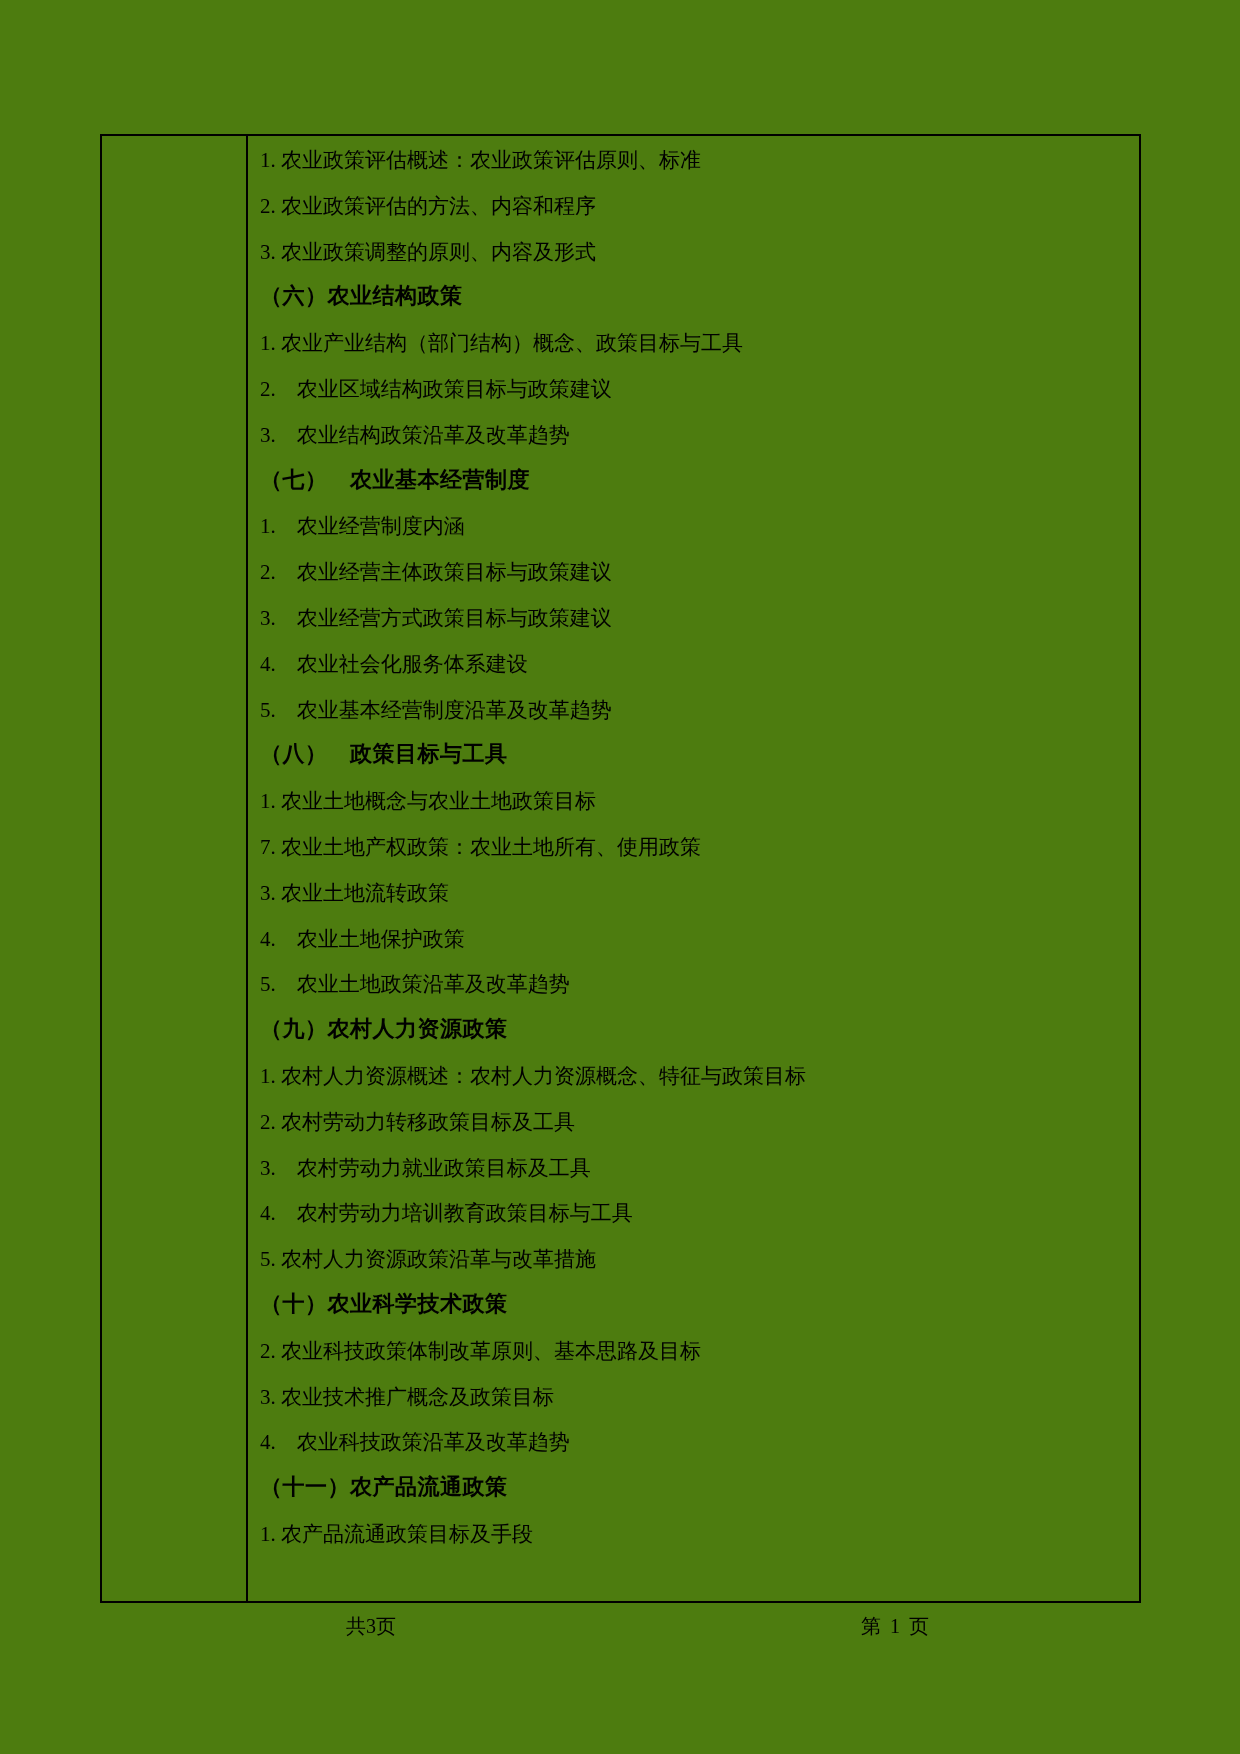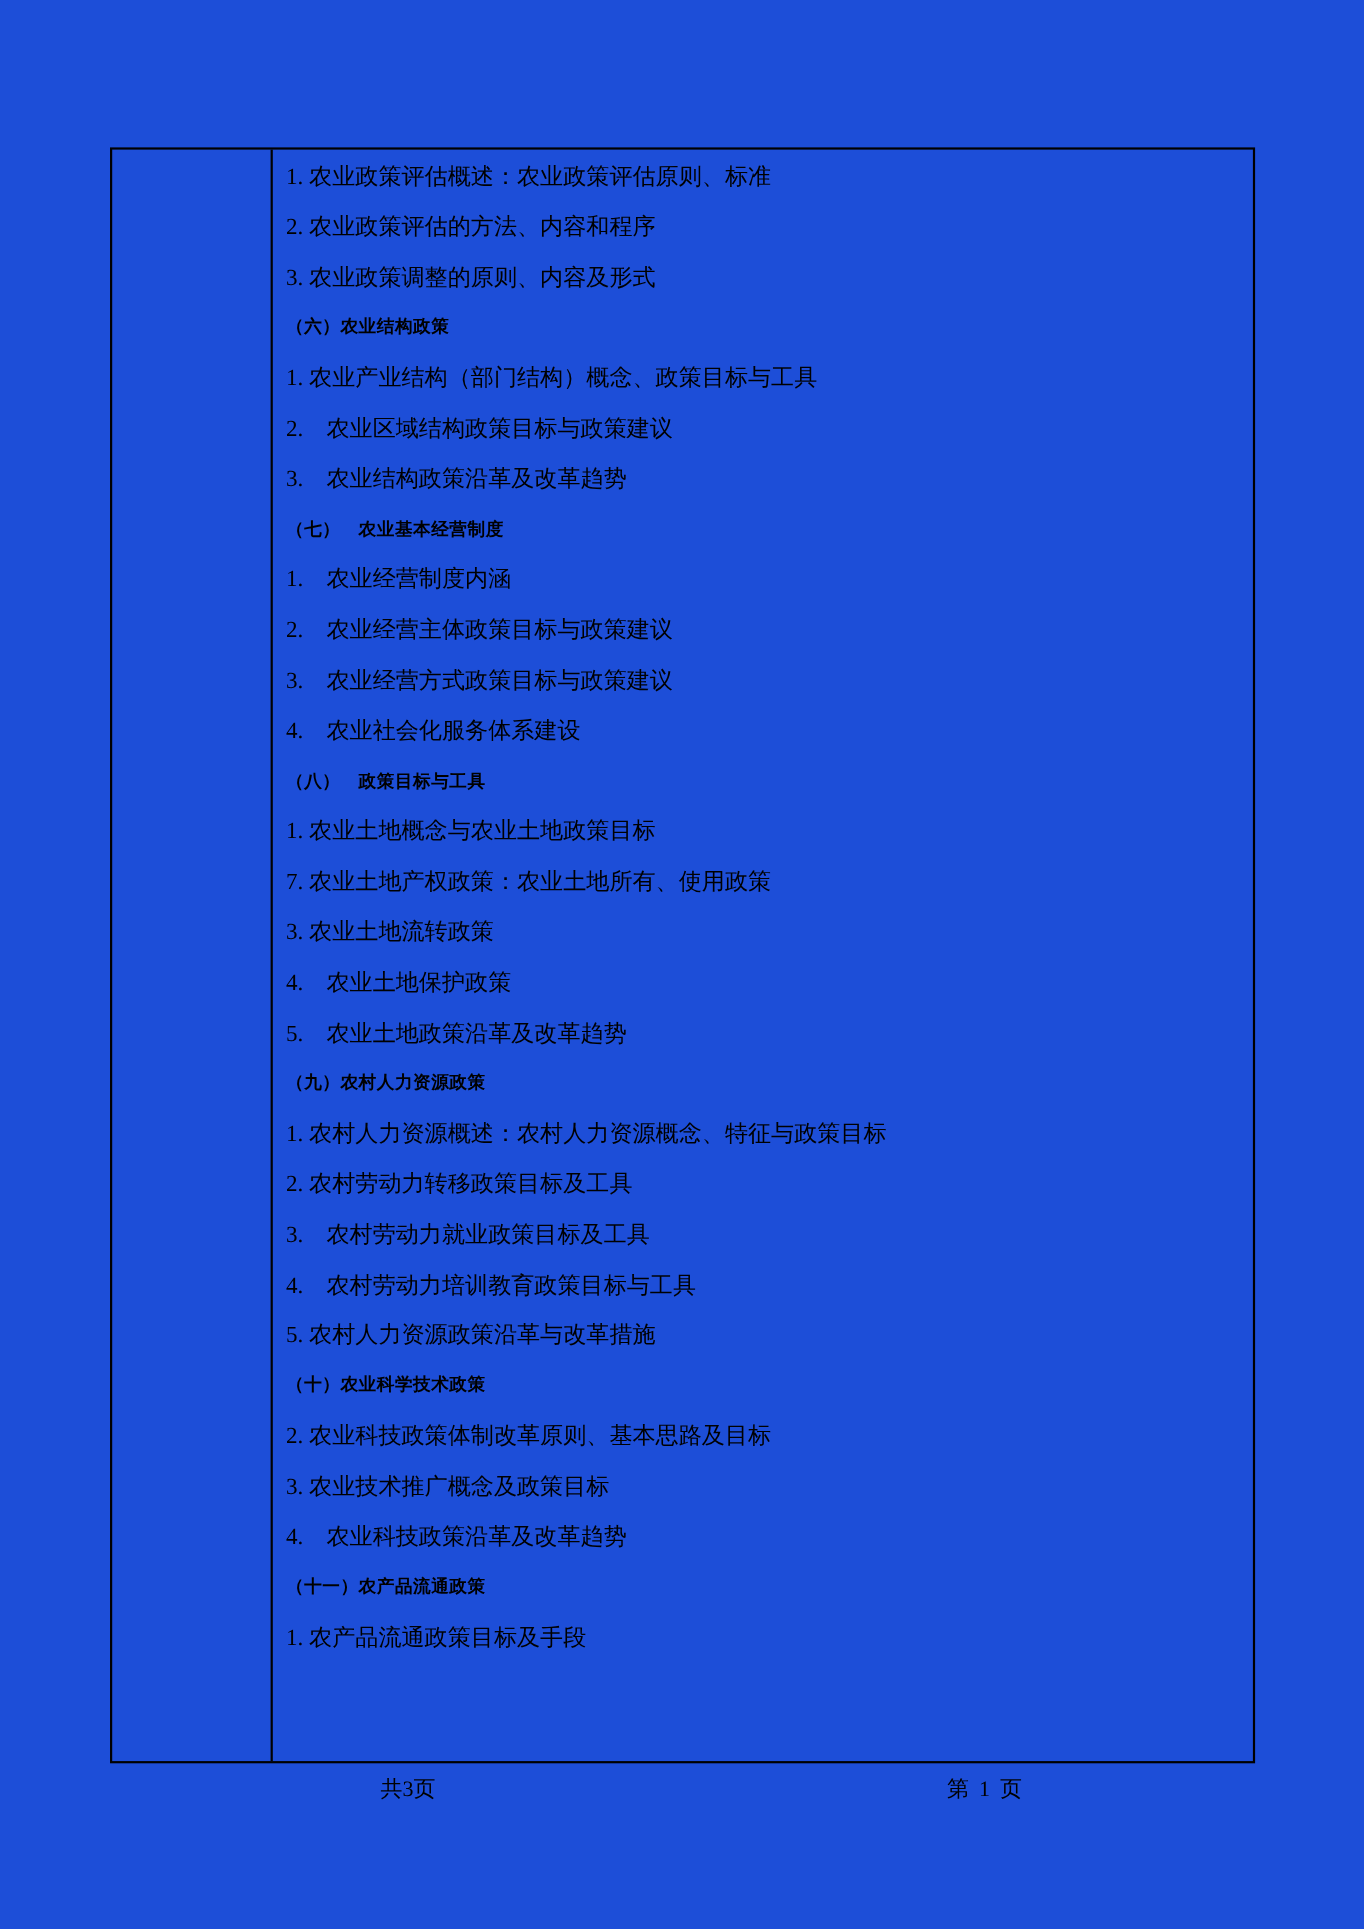--- a/index.html
+++ b/index.html
@@ -1,21 +1,21 @@
 <!DOCTYPE html>
 <html><head>
 <meta charset="utf-8">
 <style>
   * { margin: 0; padding: 0; box-sizing: border-box; }
   html, body { background: #ffffff; }
   .page {
     position: relative;
     width: 1240px;
     height: 1754px;
-    background: #1d4ed8;
+    background: #4d7c0f;
     font-family: "Liberation Serif", serif;
     color: #000000;
     overflow: hidden;
   }
   .doc-table {
     position: absolute;
     left: 100px;
     top: 134px;
     width: 1041px;
     height: 1469px;
@@ -34,23 +34,23 @@
     overflow: hidden;
   }
   .line {
     height: 45.8px;
     line-height: 45.8px;
     white-space: pre;
     font-size: 21px;
     color: #000000;
   }
   .line.heading {
-    font-family: Liberation Serif, serif;
+    font-family: Liberation Mono, monospace;
     font-weight: bold;
-    font-size: 16px;
+    font-size: 22px;
     letter-spacing: 0.5px;
   }
   .footer {
     position: absolute;
     left: 0;
     top: 1613px;
     width: 100%;
     height: 36px;
     font-size: 20px;
     margin-left: 16px;
@@ -80,20 +80,21 @@
         <div class="line item">3. 农业政策调整的原则、内容及形式</div>
         <div class="line heading">（六）农业结构政策</div>
         <div class="line item">1. 农业产业结构（部门结构）概念、政策目标与工具</div>
         <div class="line item">2.　农业区域结构政策目标与政策建议</div>
         <div class="line item">3.　农业结构政策沿革及改革趋势</div>
         <div class="line heading">（七）　农业基本经营制度</div>
         <div class="line item">1.　农业经营制度内涵</div>
         <div class="line item">2.　农业经营主体政策目标与政策建议</div>
         <div class="line item">3.　农业经营方式政策目标与政策建议</div>
         <div class="line item">4.　农业社会化服务体系建设</div>
+        <div class="line item">5.　农业基本经营制度沿革及改革趋势</div>
         <div class="line heading">（八）　政策目标与工具</div>
         <div class="line item">1. 农业土地概念与农业土地政策目标</div>
         <div class="line item">7. 农业土地产权政策：农业土地所有、使用政策</div>
         <div class="line item">3. 农业土地流转政策</div>
         <div class="line item">4.　农业土地保护政策</div>
         <div class="line item">5.　农业土地政策沿革及改革趋势</div>
         <div class="line heading">（九）农村人力资源政策</div>
         <div class="line item">1. 农村人力资源概述：农村人力资源概念、特征与政策目标</div>
         <div class="line item">2. 农村劳动力转移政策目标及工具</div>
         <div class="line item">3.　农村劳动力就业政策目标及工具</div>

